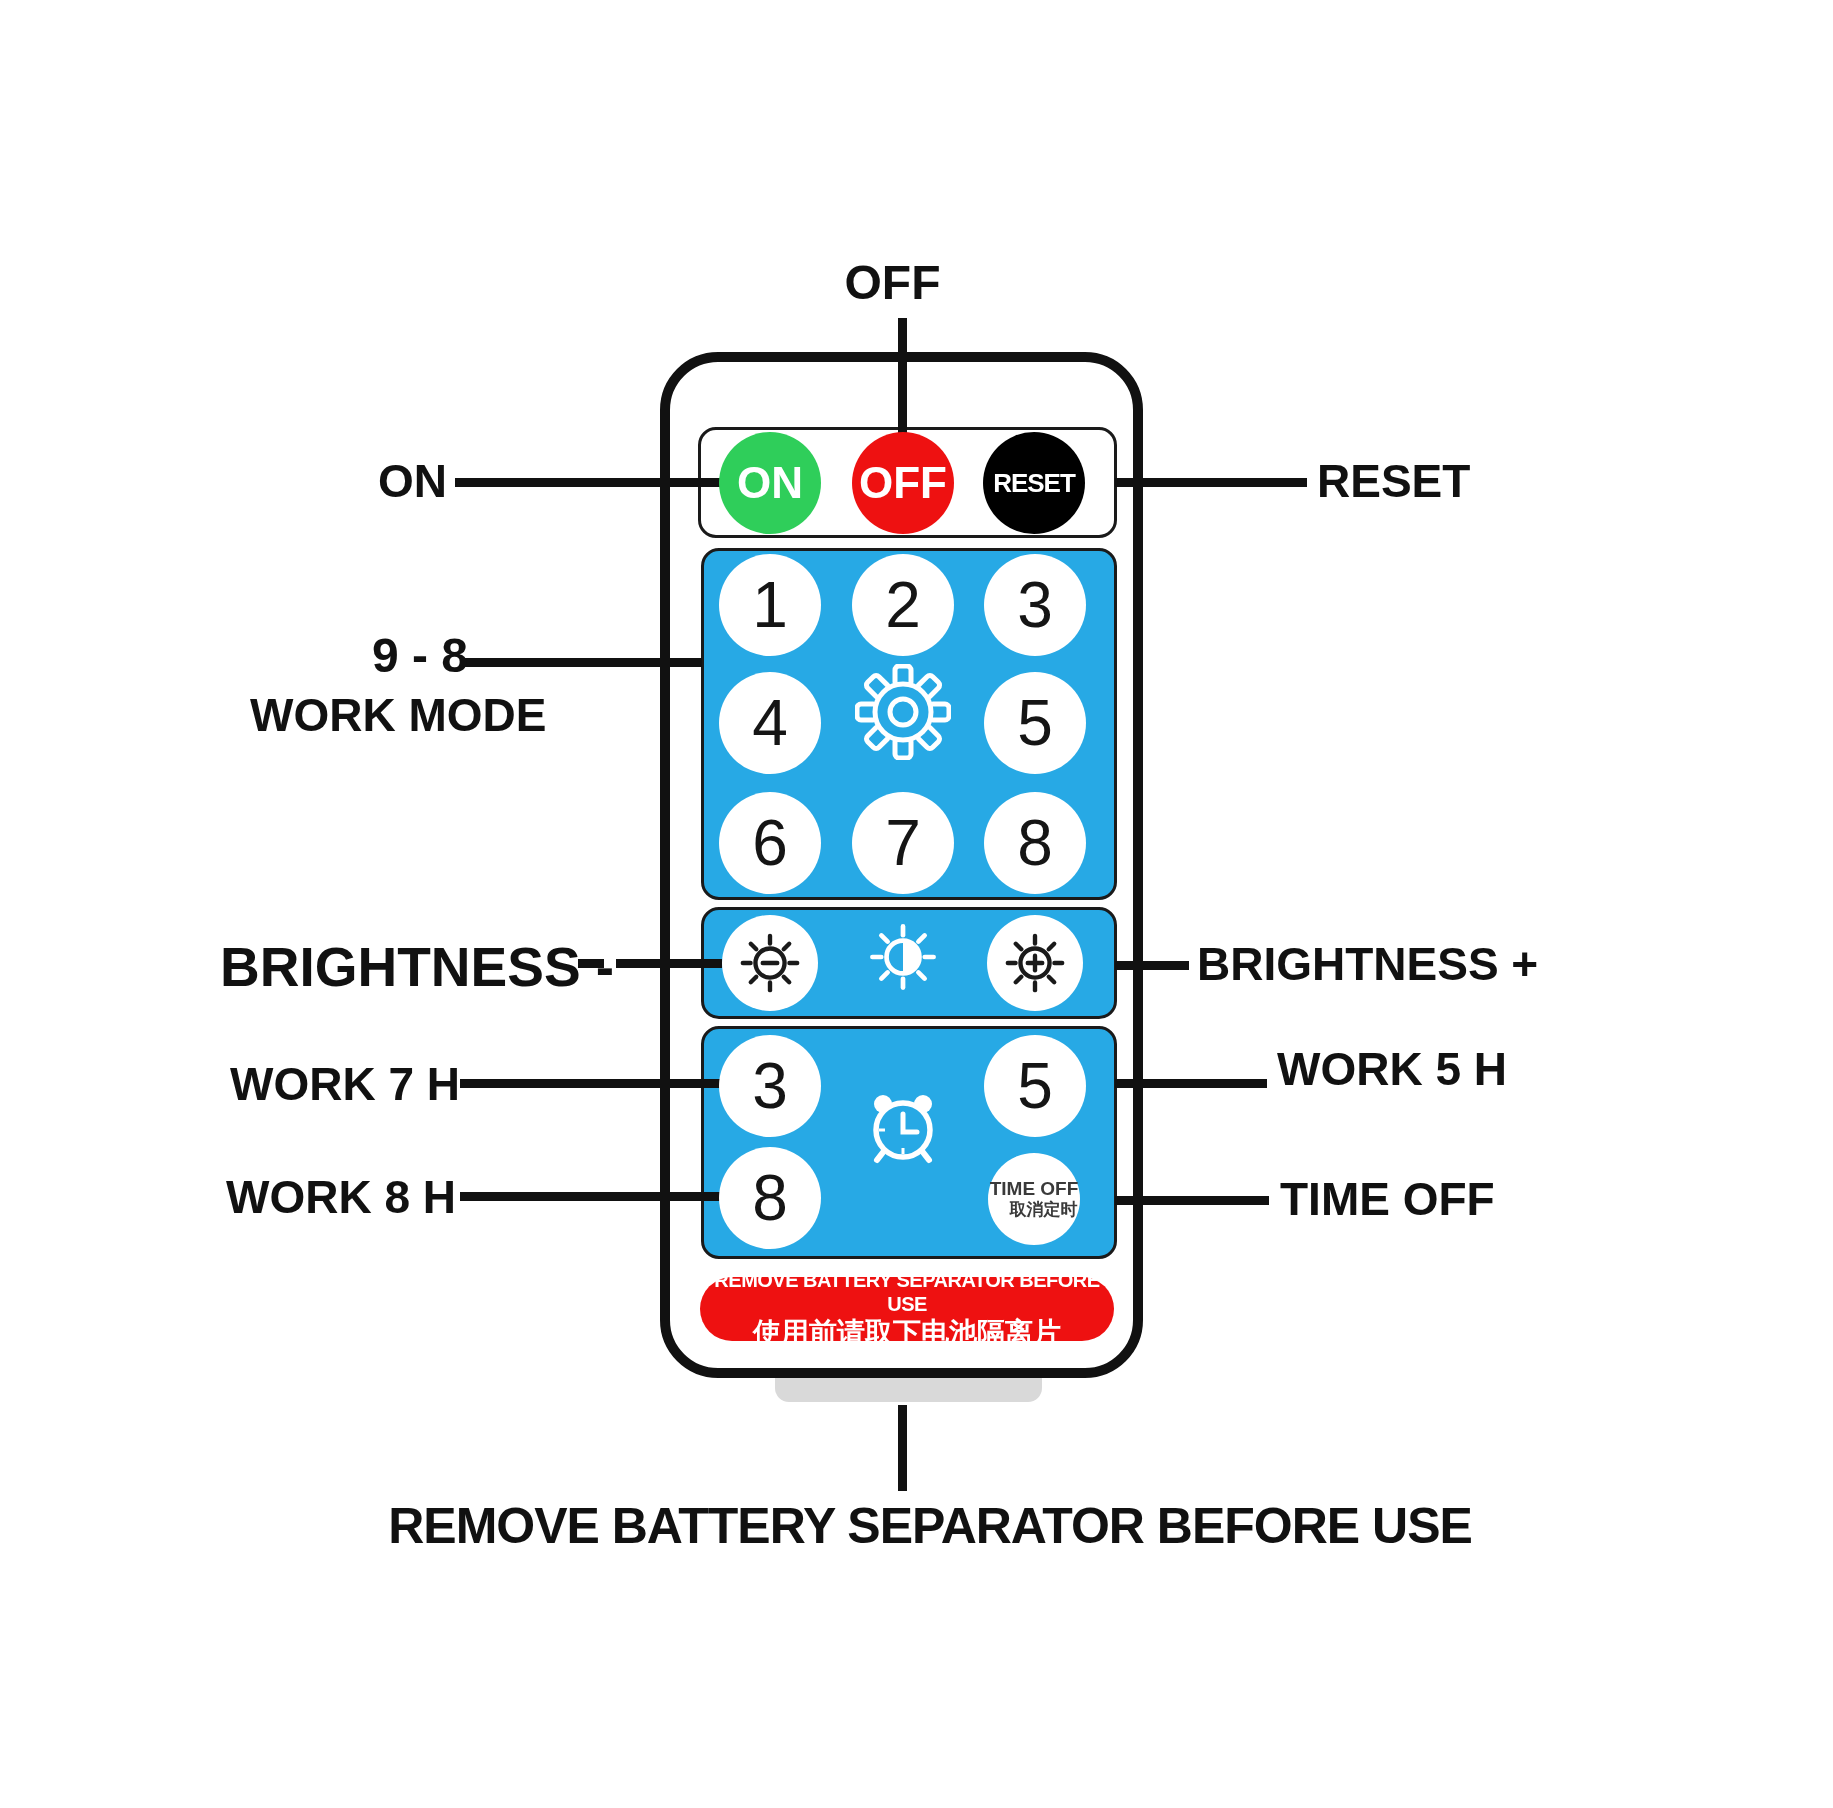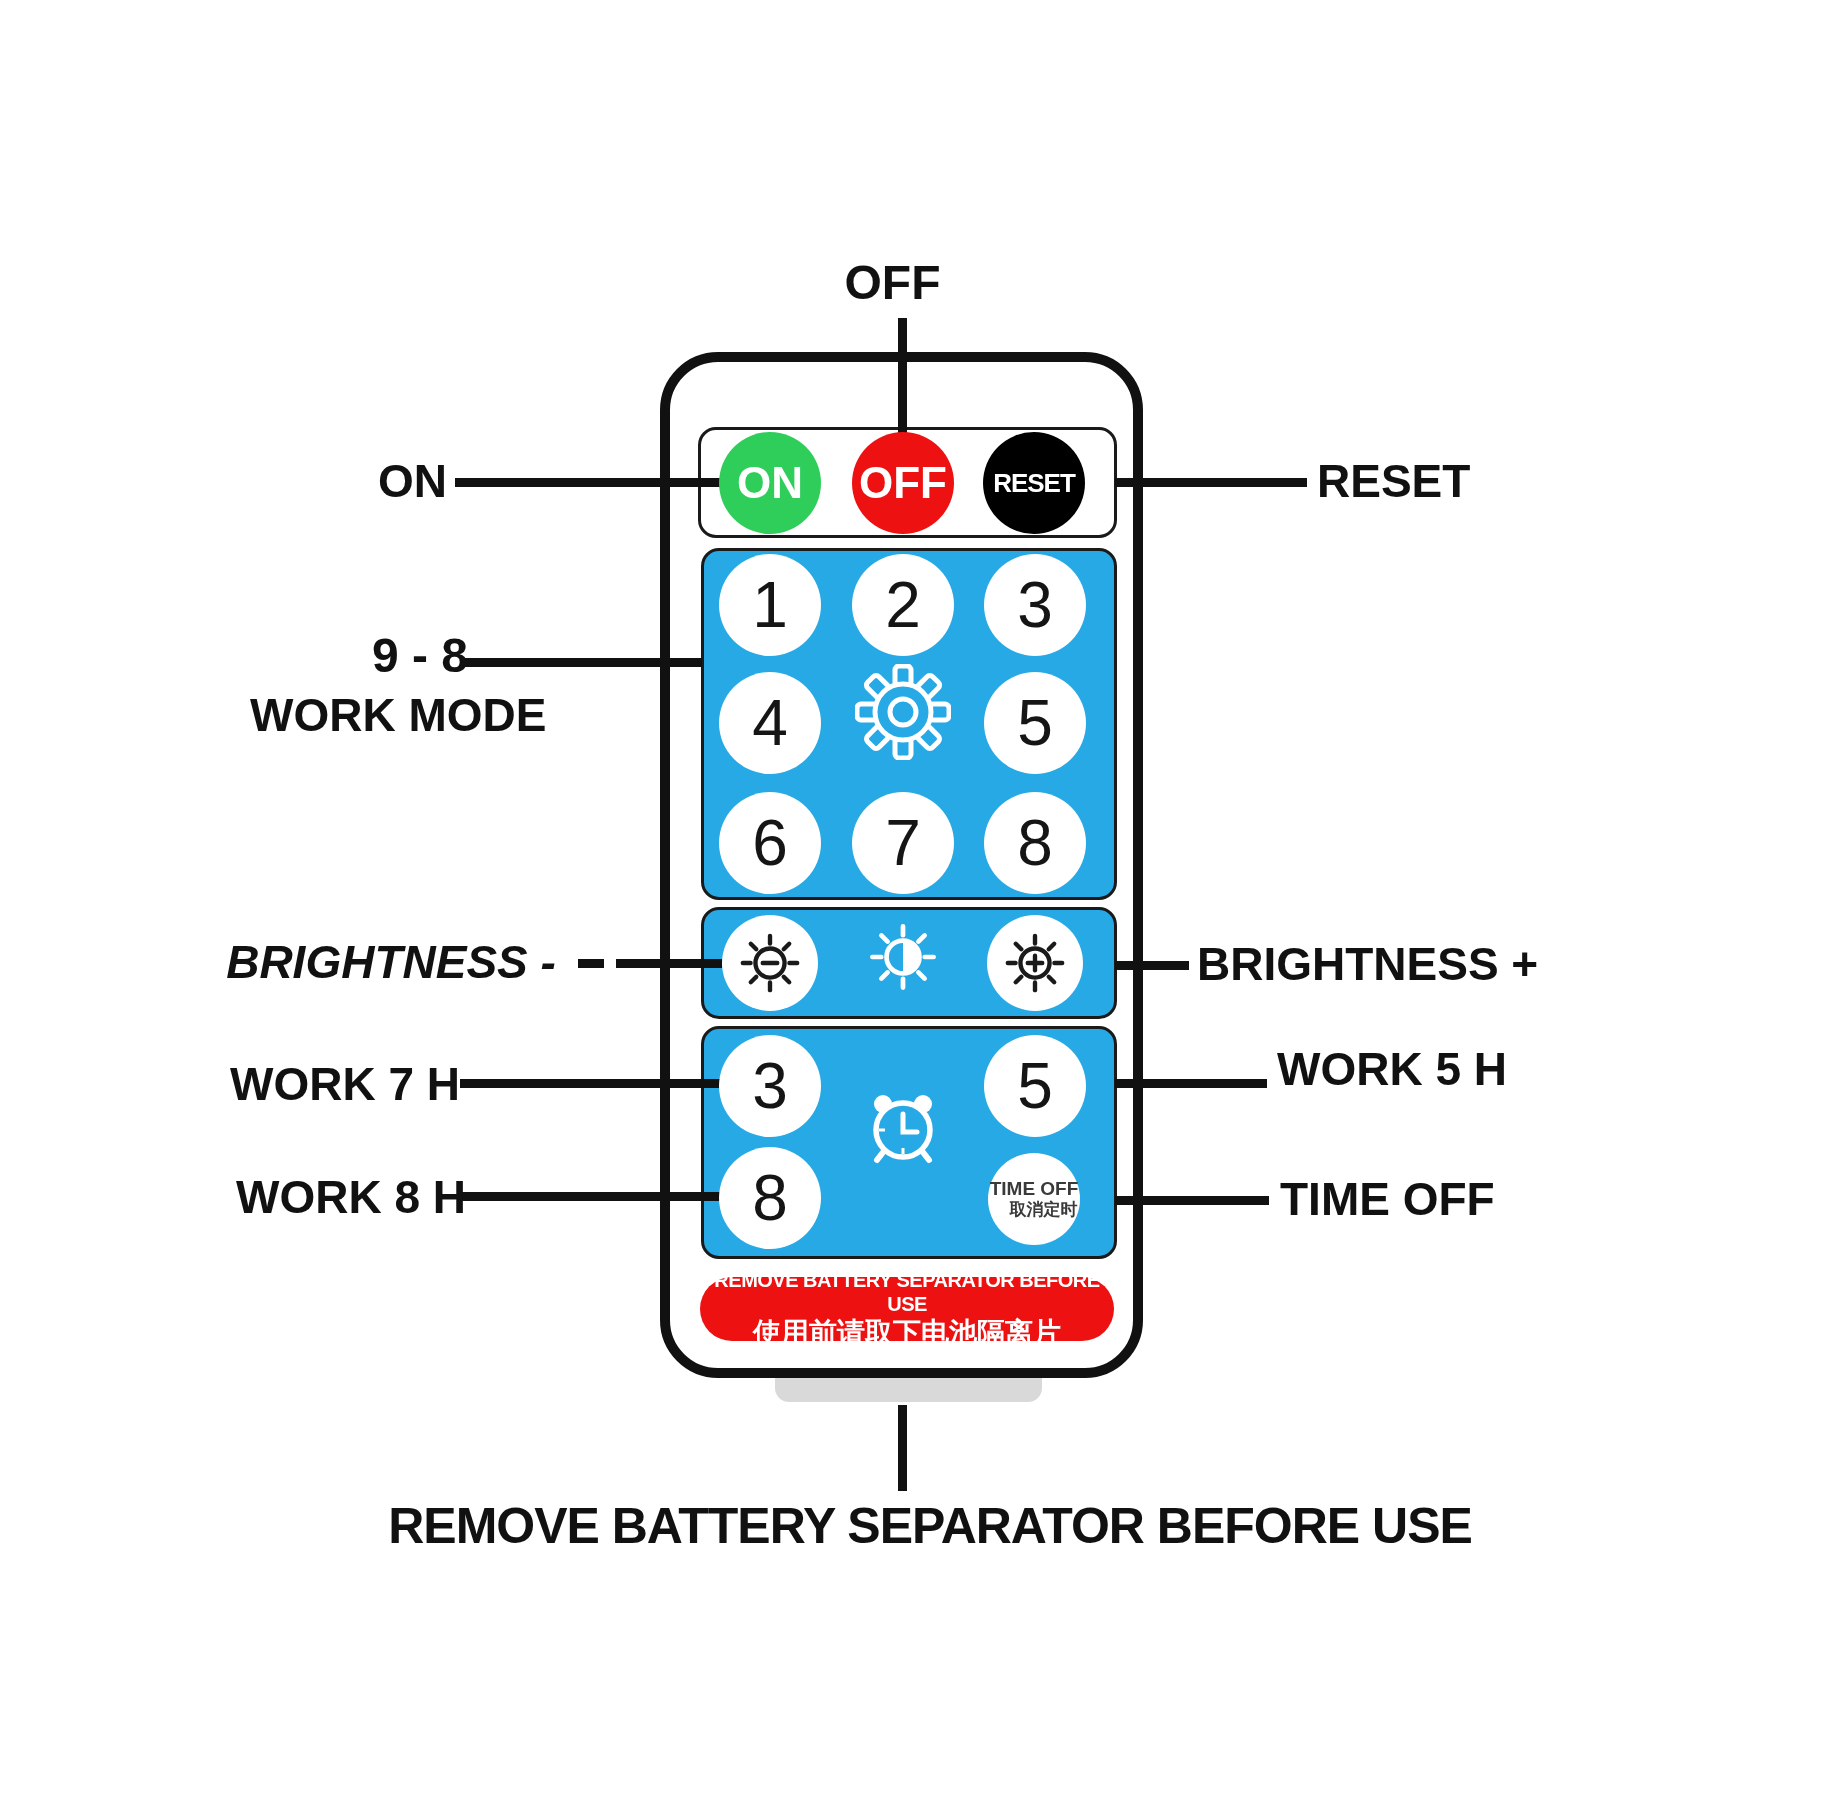--- a/index.html
+++ b/index.html
@@ -76,25 +76,25 @@
 
   
   .callout{
     position:absolute; font-weight:700; color:var(--ink); z-index:3; white-space:nowrap;
   }
   .lab-off{left:820px; top:255px; width:145px; text-align:center; font-size:48px;}
   .lab-on{left:300px; top:454px; width:147px; text-align:right; font-size:46px;}
   .lab-reset{left:1317px; top:454px; font-size:46px;}
   .lab-18{left:320px; top:628px; width:200px; text-align:center; font-size:48px;}
   .lab-workmode{left:250px; top:688px; width:340px; text-align:left; font-size:46px;}
-  .lab-bminus{left:220px; top:935px; width:342px; text-align:center; font-size:46px;font-style:italic;}
+  .lab-bminus{left:220px; top:935px; width:342px; text-align:center; font-size:55px;}
   .lab-bplus{left:1197px; top:937px; font-size:46px;}
   .lab-w3{left:230px; top:1057px; width:222px; text-align:right; font-size:46px;}
   .lab-w5{left:1277px; top:1042px; font-size:46px;}
-  .lab-w8{left:236px; top:1170px; width:222px; text-align:right; font-size:46px;}
+  .lab-w8{left:226px; top:1170px; width:222px; text-align:right; font-size:46px;}
   .lab-toff{left:1280px; top:1172px; font-size:46px;}
   .lab-bottom{left:340px; top:1497px; width:1180px; text-align:center; font-size:50px; font-weight:600; letter-spacing:-1px;}
 
   svg{display:block;}
   .icon-abs{position:absolute; z-index:5;}
 </style>
 </head>
 <body>
 
 <div id="canvas">

